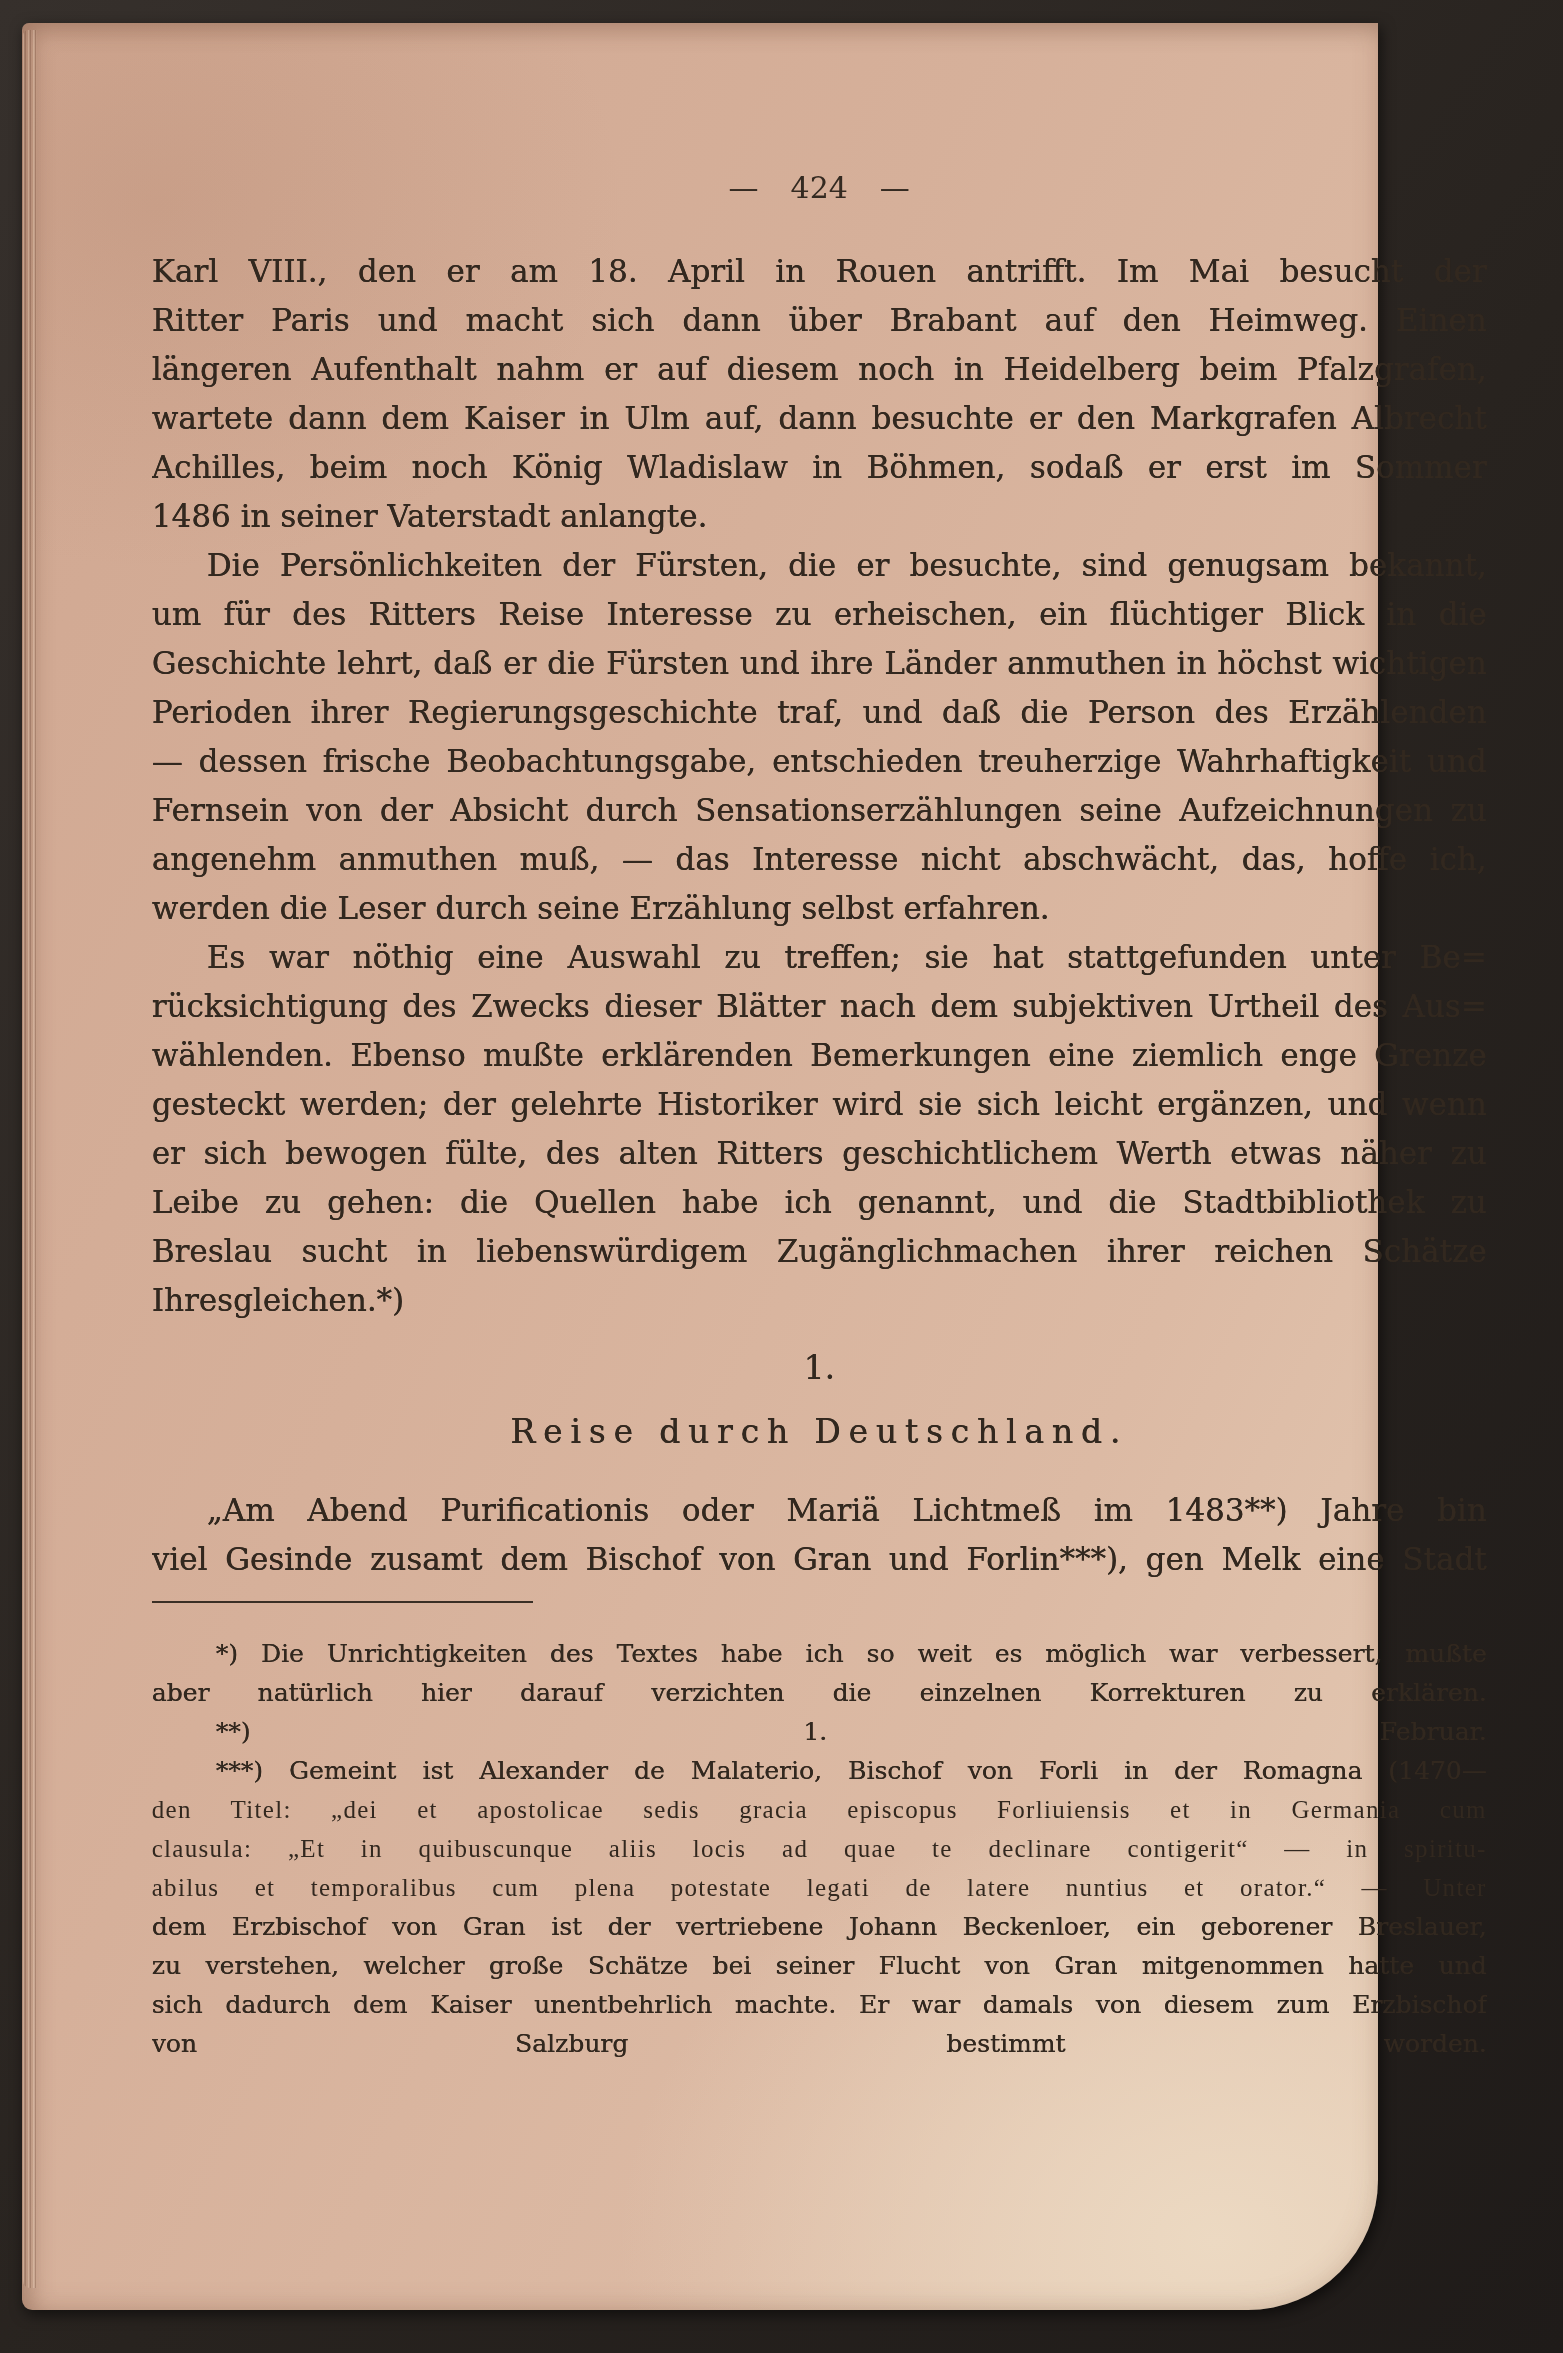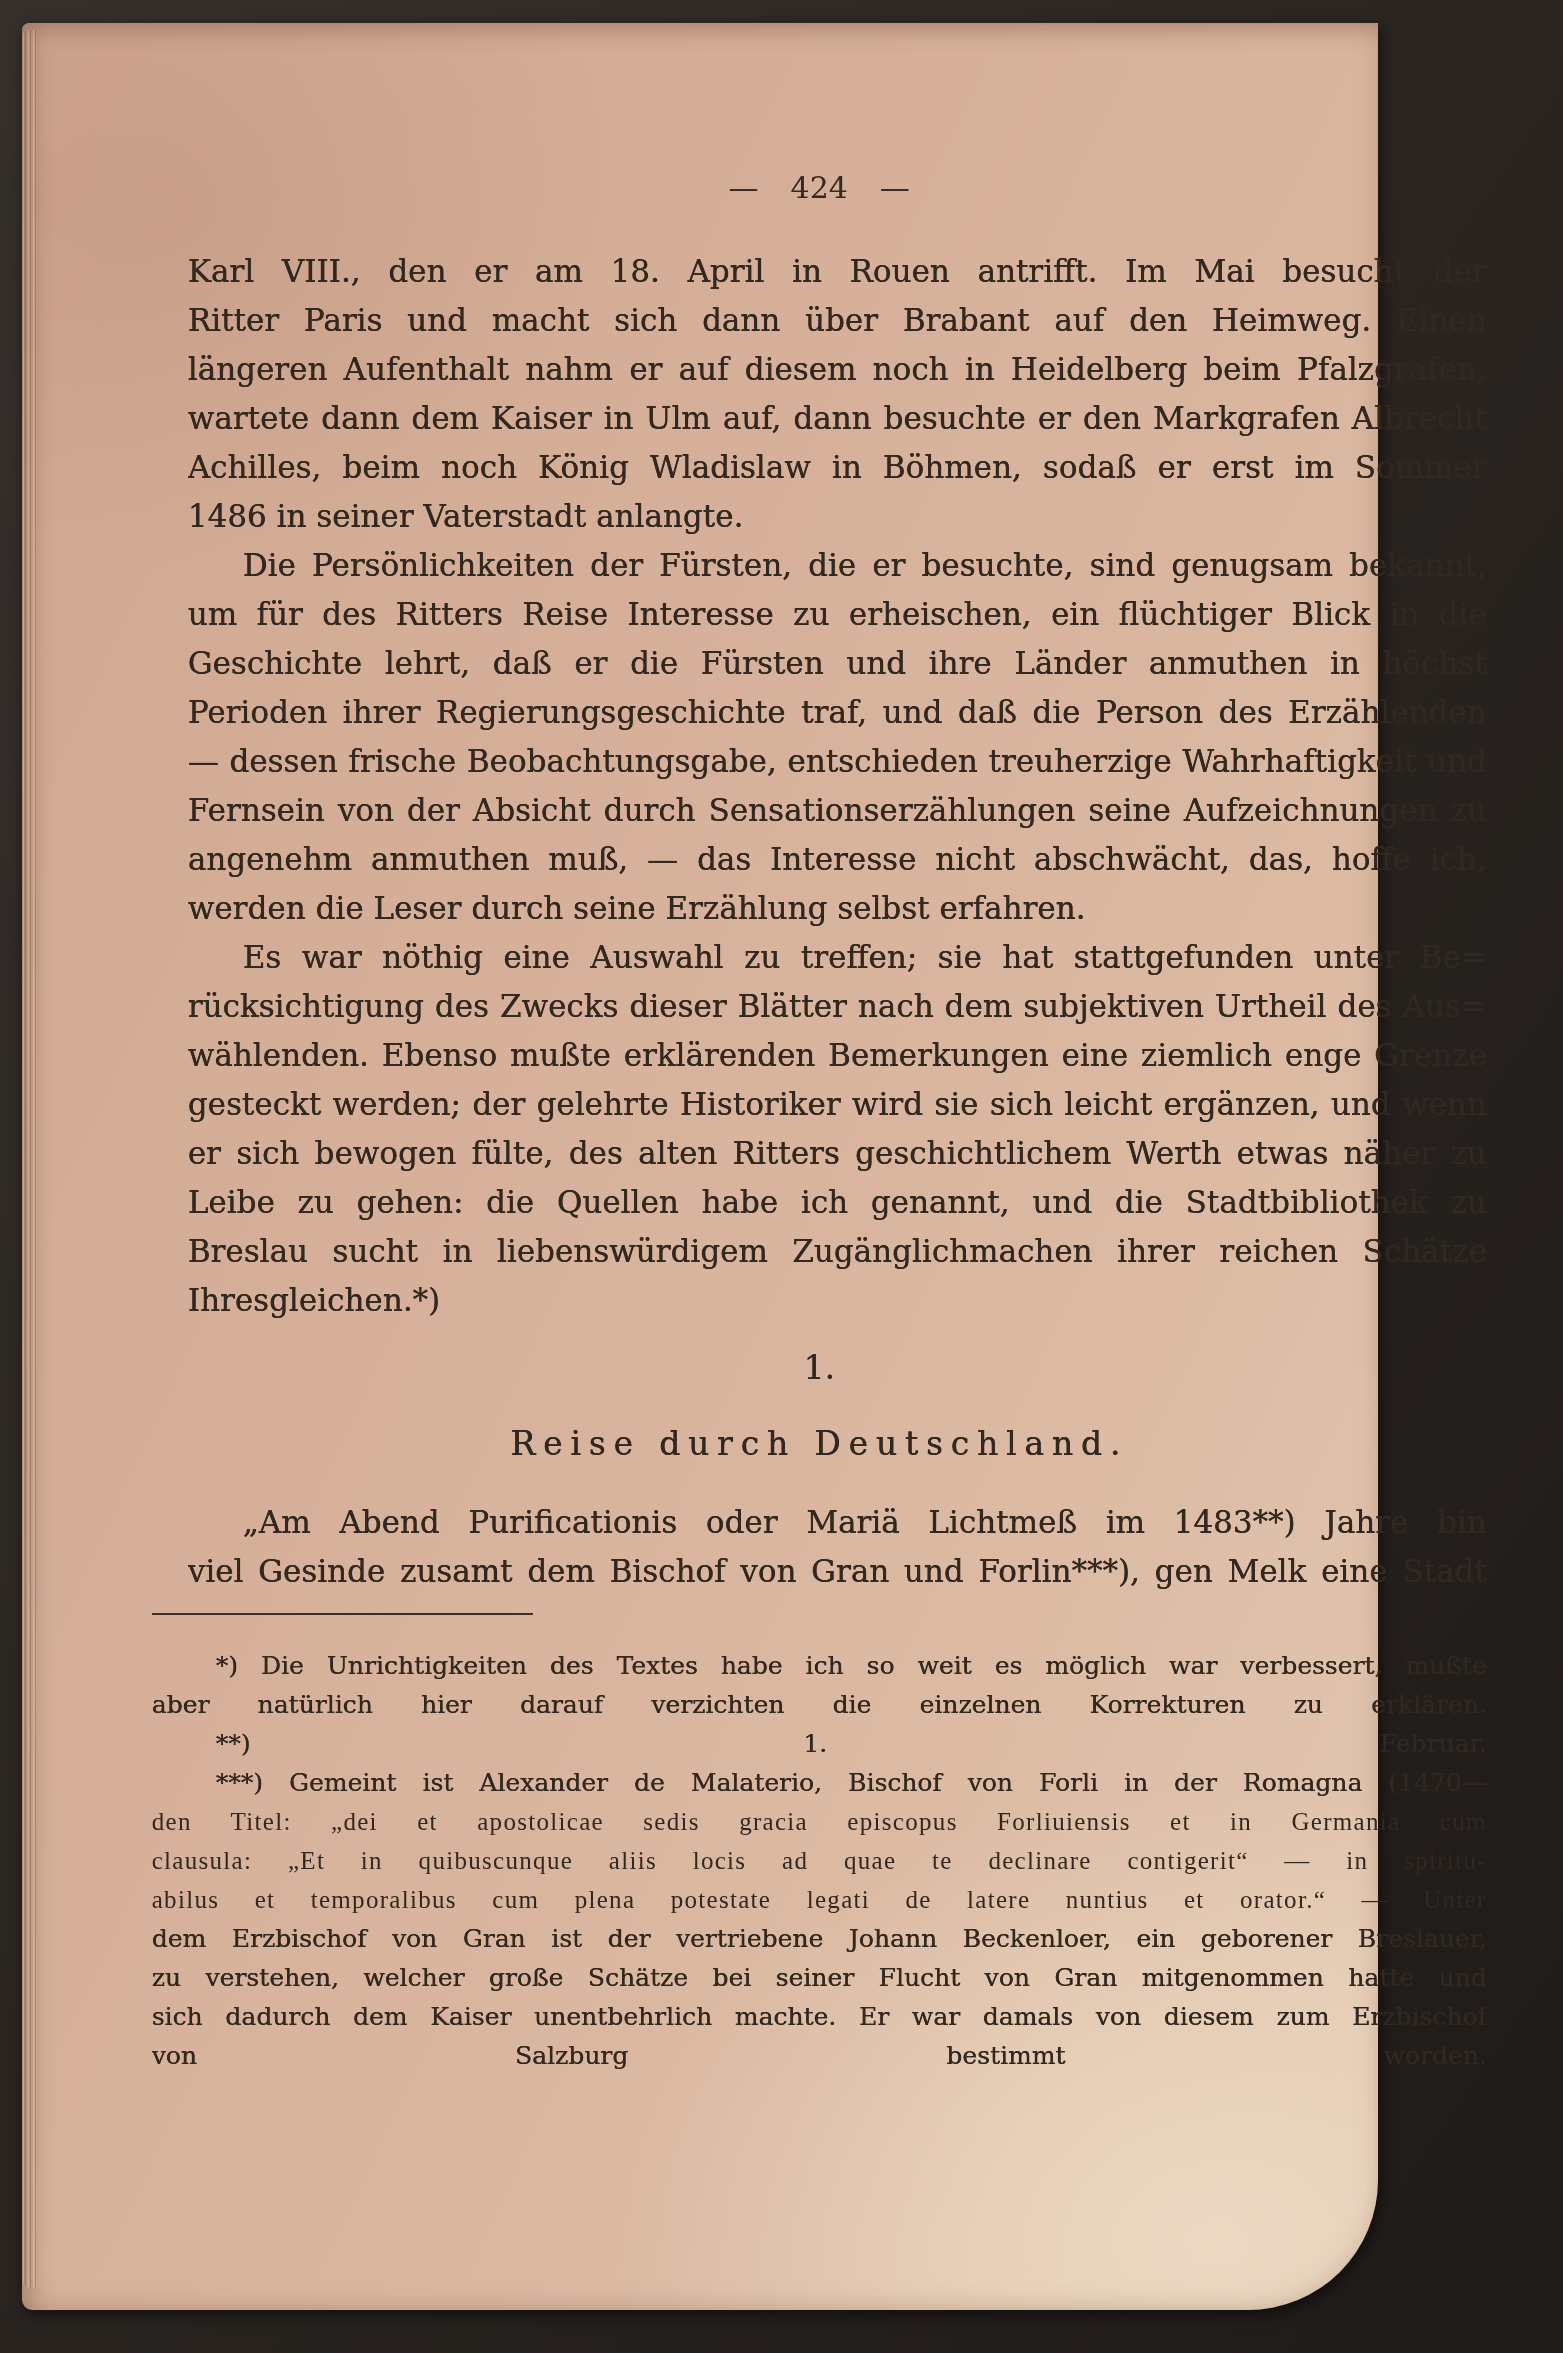--- a/index.html
+++ b/index.html
@@ -25,26 +25,25 @@
   .content { position:absolute; left:130px; top:146px; width:1335px; color:#32281f; }
   .page-header {
     height:38px; line-height:38px; margin-bottom:40px; text-align:center;
     font-size:30px; word-spacing:22.5px; color:#342a21;
   }
   .para { font-size:31px; }
   .para .line {
     height:49px; line-height:49px; overflow:hidden;
     text-align:justify; text-align-last:justify;
     text-shadow:0.3px 0 0 currentColor;
-    margin-left:36px;
   }
   .para.indent .line:first-child { text-indent:55px; }
   .line.last { text-align-last:left; }
   .center-number { margin-top:21px; height:43px; line-height:43px; text-align:center; font-size:33px; text-shadow:0.3px 0 0 currentColor; }
-  .center-title  { margin-top:30px; height:49px; line-height:49px; text-align:center; font-size:33px; letter-spacing:7.8px; text-shadow:0.4px 0 0 currentColor; }
+  .center-title  { margin-top:18px; height:49px; line-height:49px; text-align:center; font-size:33px; letter-spacing:7.8px; text-shadow:0.4px 0 0 currentColor; }
   .para.quote { margin-top:29.5px; }
   .fn-rule { margin-top:17.3px; margin-bottom:31px; width:381px; border-top:2.6px solid #3a2f25; }
   .fn { font-size:25px; }
   .fn .line {
     height:39px; line-height:39px; overflow:hidden;
     text-align:justify; text-align-last:justify;
     text-shadow:0.3px 0 0 currentColor;
   }
   .fn .line:first-child { text-indent:64px; }
   .line.latin { font-family:"Liberation Serif","DejaVu Serif",serif; letter-spacing:1.3px; text-shadow:none; }

